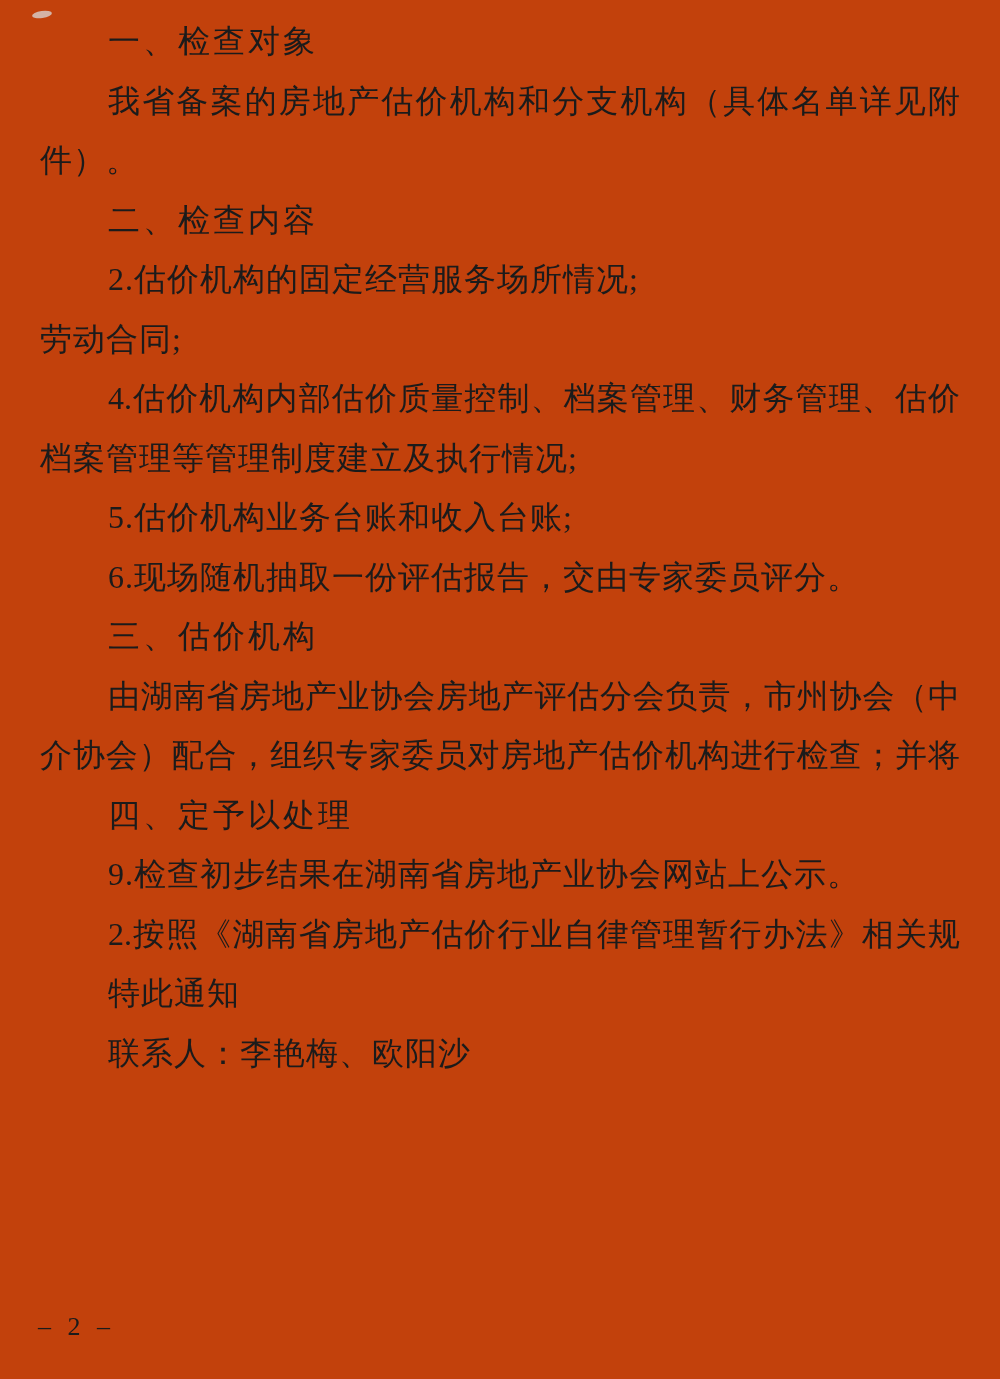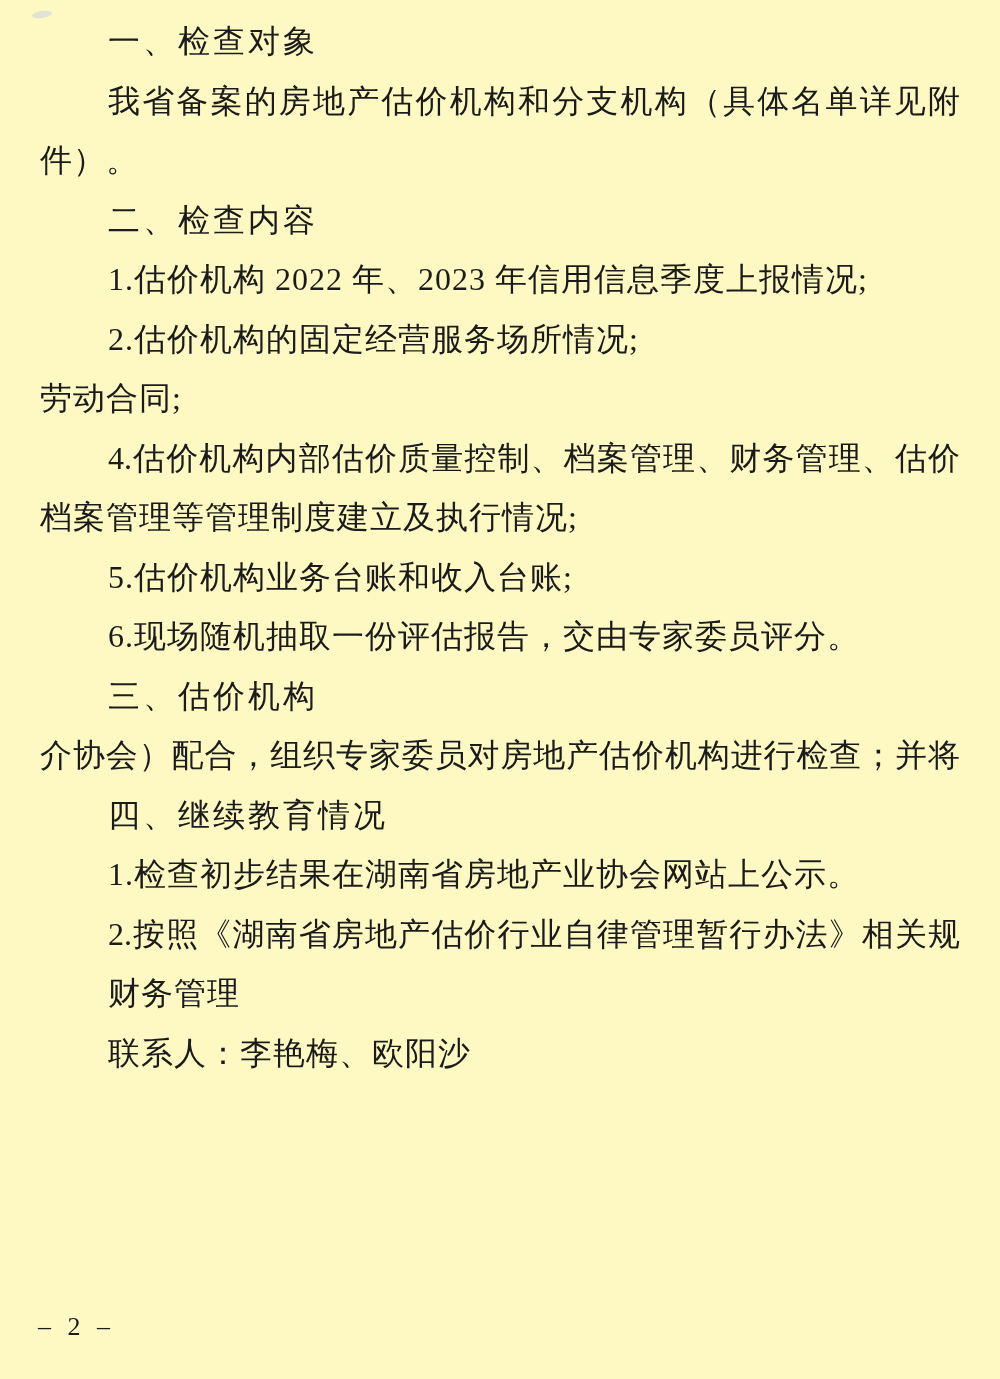--- a/index.html
+++ b/index.html
@@ -4,21 +4,21 @@
 <style>
   html, body {
     margin: 0;
     padding: 0;
     background: #ffffff;
   }
   .page {
     position: relative;
     width: 1000px;
     height: 1379px;
-    background: #fef9c3;
+    background: #c2410c;
     overflow: hidden;
     color: #1b1b1b;
     font-family: "Liberation Serif", "DejaVu Serif", serif;
   }
   .content {
     position: absolute;
     top: 12px;
     left: 40px;
     width: 920px;
   }
@@ -65,30 +65,30 @@
 <body>
 
 <main class="page">
   <div class="smudge"></div>
 
   <div class="content">
     <div class="line indent heading">一、检查对象</div>
     <div class="line indent fill">我省备案的房地产估价机构和分支机构（具体名单详见附</div>
     <div class="line">件）。</div>
     <div class="line indent heading">二、检查内容</div>
-    <div class="line indent">1.估价机构 2022 年、2023 年信用信息季度上报情况;</div>
     <div class="line indent">2.估价机构的固定经营服务场所情况;</div>
     <div class="line">劳动合同;</div>
     <div class="line indent fill">4.估价机构内部估价质量控制、档案管理、财务管理、估价</div>
     <div class="line">档案管理等管理制度建立及执行情况;</div>
     <div class="line indent">5.估价机构业务台账和收入台账;</div>
     <div class="line indent">6.现场随机抽取一份评估报告，交由专家委员评分。</div>
     <div class="line indent heading">三、估价机构</div>
+    <div class="line indent fill">由湖南省房地产业协会房地产评估分会负责，市州协会（中</div>
     <div class="line fill">介协会）配合，组织专家委员对房地产估价机构进行检查；并将</div>
-    <div class="line indent heading">四、继续教育情况</div>
-    <div class="line indent">1.检查初步结果在湖南省房地产业协会网站上公示。</div>
+    <div class="line indent heading">四、定予以处理</div>
+    <div class="line indent">9.检查初步结果在湖南省房地产业协会网站上公示。</div>
     <div class="line indent fill">2.按照《湖南省房地产估价行业自律管理暂行办法》相关规</div>
-    <div class="line indent">财务管理</div>
+    <div class="line indent">特此通知</div>
     <div class="line indent">联系人：李艳梅、欧阳沙</div>
   </div>
 
   <div class="page-number">– 2 –</div>
 </main>
 
 </body></html>

